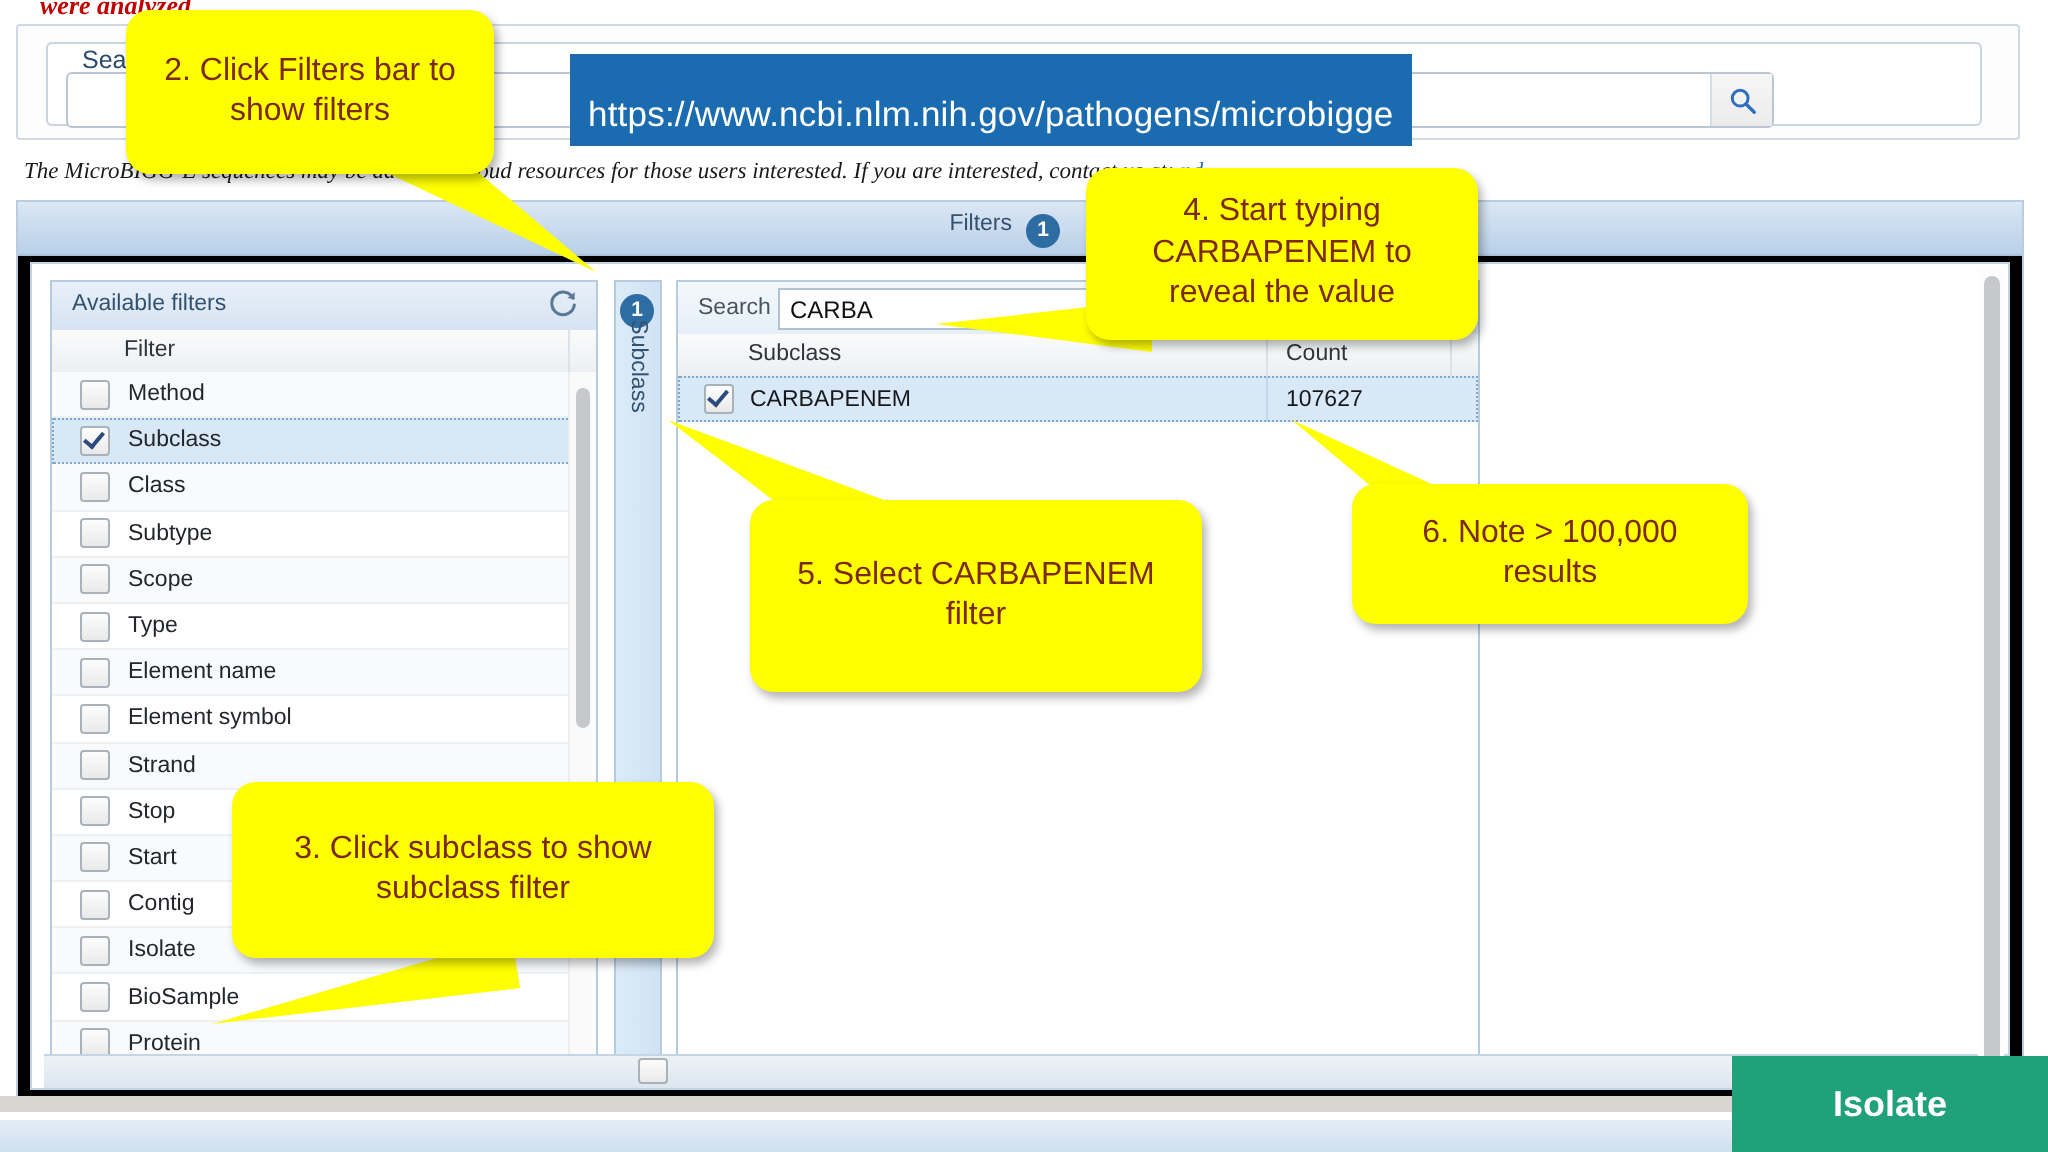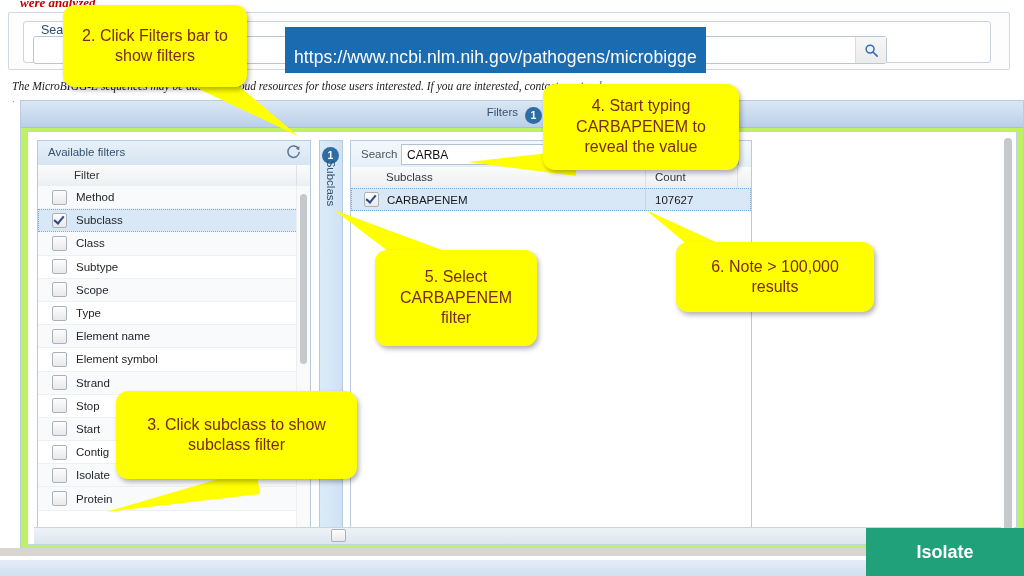--- a/index.html
+++ b/index.html
@@ -62,21 +62,21 @@
   }
   .desc a{color:#2f6fbd;text-decoration:none;}
   .dotrow{
     position:absolute;left:12px;top:96px;width:300px;height:6px;overflow:hidden;
     font-size:9px;color:#888;letter-spacing:6px;
   }
 
   
   .app-frame{
     position:absolute;left:8px;top:100px;width:1002px;height:448px;
-    background:#bef264;border:1px solid #b9cce0;overflow:hidden;margin-left:12px;
+    background:#000000;border:1px solid #b9cce0;overflow:hidden;
   }
   .filters-bar{
     position:absolute;left:0;top:0;width:1002px;height:26px;
     background:linear-gradient(#dbe7f4,#b9d0e8);
     border-bottom:1px solid #a8c0d8;
   }
   .filters-bar-label{
     position:absolute;right:505px;top:5px;font-size:11.5px;color:#33526f;
   }
   .badge-round{
@@ -227,21 +227,21 @@
     box-shadow:2px 3px 5px rgba(0,0,0,.30);
     line-height:1.28;padding:6px 10px;box-sizing:border-box;
     z-index:40;
   }
   .callout span{display:block;width:100%;}
   .tail{position:absolute;z-index:39;}
   .tail svg{display:block;overflow:visible;}
 
   #c2{left:63px;top:5px;width:184px;height:82px;font-size:16px;}
   #c4{left:543px;top:84px;width:196px;height:86px;font-size:16px;}
-  #c5{left:375px;top:250px;width:162px;height:96px;font-size:16px;}
+  #c5{left:375px;top:250px;width:226px;height:96px;font-size:16px;}
   #c6{left:676px;top:242px;width:198px;height:70px;font-size:16px;}
   #c3{left:116px;top:391px;width:241px;height:88px;font-size:16px;}
 </style>
 </head>
 <body>
 
 <div id="stage">
 
   <div class="cut-red">were analyzed.</div>
 
@@ -339,20 +339,24 @@
               <div class="flabel">Start</div>
             </div>
             <div class="frow">
               <div class="cbx"></div>
               <div class="flabel">Contig</div>
             </div>
             <div class="frow alt">
               <div class="cbx"></div>
               <div class="flabel">Isolate</div>
             </div>
+            <div class="frow">
+              <div class="cbx"></div>
+              <div class="flabel">BioSample</div>
+            </div>
             <div class="frow alt">
               <div class="cbx"></div>
               <div class="flabel">Protein</div>
             </div>
           <div class="vtrack"></div>
           <div class="vscroll" style="top:8px;height:170px;"></div>
         </div>
       </div>
 
       <div class="tabstrip">

